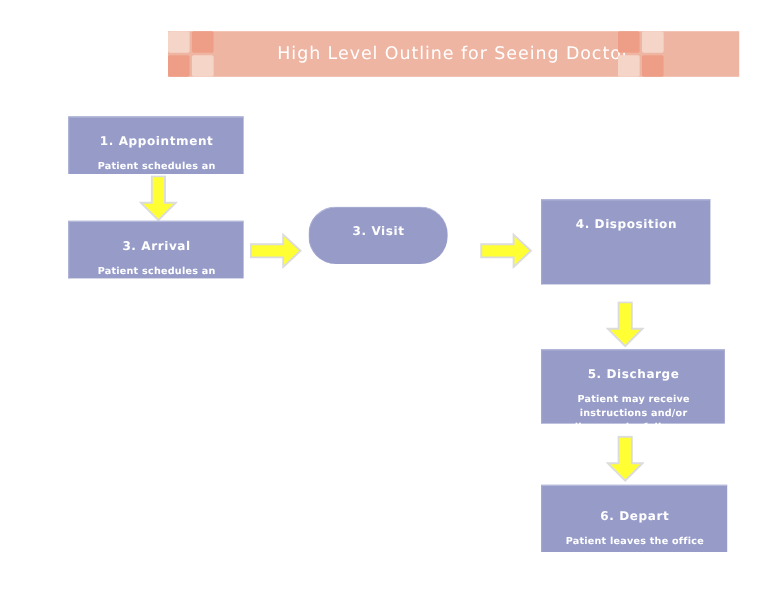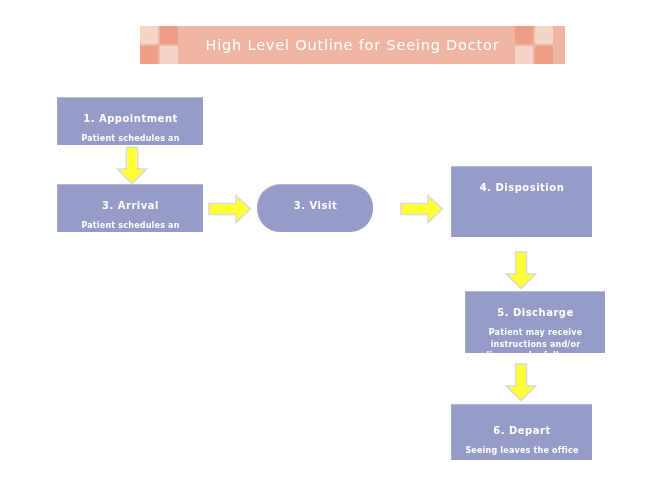--- a/index.html
+++ b/index.html
@@ -19,21 +19,21 @@
     width: 650px;
     height: 502px;
     background: #ffffff;
   }
 
   
   .banner {
     position: absolute;
     left: 140px;
     top: 26px;
-    width: 425px;
+    width: 476px;
     height: 38px;
     background: #efb5a3;
     display: flex;
     align-items: center;
     justify-content: center;
   }
   .banner-title {
     color: #ffffff;
     font-size: 14.5px;
     font-family: "DejaVu Sans", sans-serif;
@@ -138,49 +138,49 @@
     <div class="node-title">3. Arrival</div>
     <div class="node-body">Patient schedules an appointment</div>
   </div>
 
   <div class="arrow" style="left:208px; top:194px;">
     <svg width="44" height="30" viewBox="0 0 44 30">
       <polygon points="1,9.5 28,9.5 28,1.5 42.5,15 28,28.5 28,20.5 1,20.5" fill="#ffff33" stroke="#dcdcdc" stroke-width="1.6"></polygon>
     </svg>
   </div>
 
-  <div class="node" style="left:257px; top:184px; width:116px; height:48px;border-radius:23px;">
+  <div class="node" style="left:257px; top:172px; width:116px; height:48px;border-radius:23px;">
     <div class="node-title">3. Visit</div>
   </div>
 
   <div class="arrow" style="left:400px; top:194px;">
     <svg width="44" height="30" viewBox="0 0 44 30">
       <polygon points="1,9.5 28,9.5 28,1.5 42.5,15 28,28.5 28,20.5 1,20.5" fill="#ffff33" stroke="#dcdcdc" stroke-width="1.6"></polygon>
     </svg>
   </div>
 
   <div class="node" style="left:451px; top:166px; width:141px; height:71px;">
     <div class="node-title">4. Disposition</div>
   </div>
 
   <div class="arrow" style="left:505px; top:251px;">
     <svg width="32" height="39" viewBox="0 0 32 39">
       <polygon points="10.5,1 21.5,1 21.5,23 30.5,23 16,37.5 1.5,23 10.5,23" fill="#ffff33" stroke="#dcdcdc" stroke-width="1.6"></polygon>
     </svg>
   </div>
 
-  <div class="node" style="left:465px; top:291px; width:140px; height:62px;">
+  <div class="node" style="left:451px; top:291px; width:153px; height:62px;">
     <div class="node-title">5. Discharge</div>
     <div class="node-body">Patient may receive instructions and/or diagnosed a follow-up</div>
   </div>
 
   <div class="arrow" style="left:505px; top:363px;">
     <svg width="32" height="39" viewBox="0 0 32 39">
       <polygon points="10.5,1 21.5,1 21.5,23 30.5,23 16,37.5 1.5,23 10.5,23" fill="#ffff33" stroke="#dcdcdc" stroke-width="1.6"></polygon>
     </svg>
   </div>
 
-  <div class="node" style="left:451px; top:404px; width:141px; height:56px; padding-top:12px;">
+  <div class="node" style="left:451px; top:404px; width:155px; height:56px; padding-top:12px;">
     <div class="node-title">6. Depart</div>
-    <div class="node-body">Seeing leaves the office</div>
+    <div class="node-body">Patient leaves the office</div>
   </div>
 
 </div>
 
 </body></html>

